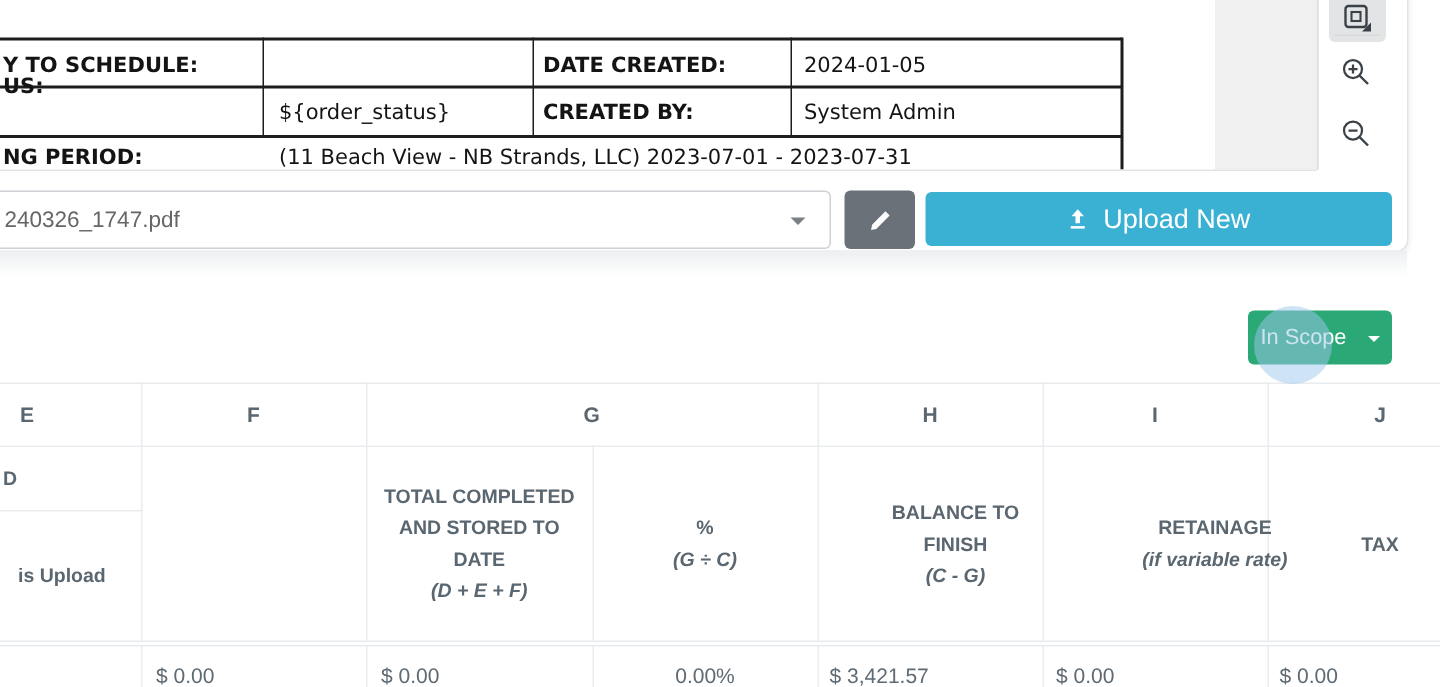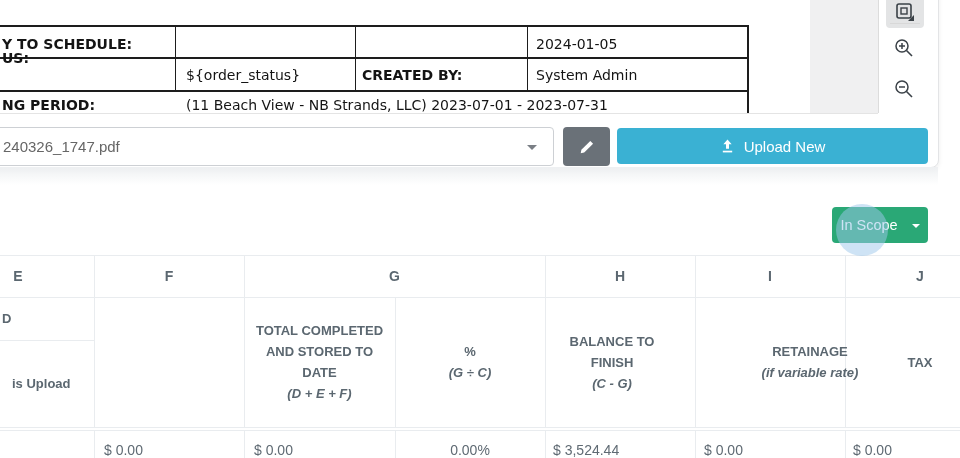--- a/index.html
+++ b/index.html
@@ -27,21 +27,21 @@
   .file-select{position:absolute;left:-150px;top:127px;width:704px;height:39px;background:#fff;
                border:1px solid #cdd0d4;border-radius:4px;box-sizing:border-box;
                font-size:15px;color:#666;line-height:37px;padding-left:152px;cursor:pointer;}
   .caret-gray{position:absolute;right:16px;top:17px;width:0;height:0;
               border-left:5px solid transparent;border-right:5px solid transparent;
               border-top:5px solid #7a7f85;}
   .edit-btn{position:absolute;left:563px;top:127px;width:47px;height:39px;background:#6a7178;
             border-radius:4px;display:flex;align-items:center;justify-content:center;cursor:pointer;}
   .upload-btn{position:absolute;left:617px;top:128px;width:311px;height:36px;background:#3ab1d3;
               border-radius:4px;display:flex;align-items:center;justify-content:center;gap:9px;
-              color:#fff;font-size:15px;cursor:pointer;}
+              color:#fff;font-size:18px;cursor:pointer;}
   
   .scope-btn{position:absolute;left:832px;top:207px;width:96px;height:36px;background:#2aa876;
              border-radius:4px;display:flex;align-items:center;justify-content:center;gap:14px;
              color:#fff;font-size:14.5px;cursor:pointer;z-index:4;}
   .caret-white{width:0;height:0;border-left:4px solid transparent;border-right:4px solid transparent;
                border-top:4px solid #fff;margin-top:2px;}
   .click-circle{position:absolute;left:836px;top:204px;width:52px;height:52px;border-radius:50%;
                 background:rgba(158,199,235,.5);z-index:6;pointer-events:none;}
   
   .gl{position:absolute;background:#e9ecef;}
@@ -66,20 +66,21 @@
   <div class="abs" style="left:0;top:0;width:810px;height:113px;">
     <div class="dline" style="left:0;top:25px;width:748px;height:2px;"></div>
     <div class="dline" style="left:0;top:57px;width:748px;height:2px;"></div>
     <div class="dline" style="left:0;top:90px;width:748px;height:2px;"></div>
     <div class="dline" style="left:175px;top:25px;width:1px;height:65px;"></div>
     <div class="dline" style="left:355px;top:25px;width:1px;height:65px;"></div>
     <div class="dline" style="left:527px;top:25px;width:1px;height:65px;"></div>
     <div class="dline" style="left:747px;top:25px;width:2px;height:88px;"></div>
 
     <span class="doc-text doc-label" style="left:2px;top:36px;">Y TO SCHEDULE:</span>
+    <span class="doc-text doc-label" style="left:362px;top:36px;">DATE CREATED:</span>
     <span class="doc-text" style="left:536px;top:36px;">2024-01-05</span>
 
     <span class="doc-text doc-label" style="left:2px;top:50px;">US:</span>
     <span class="doc-text" style="left:186px;top:67px;">${order_status}</span>
     <span class="doc-text doc-label" style="left:362px;top:67px;">CREATED BY:</span>
     <span class="doc-text" style="left:536px;top:67px;">System Admin</span>
 
     <span class="doc-text doc-label" style="left:2px;top:97px;">NG PERIOD:</span>
     <span class="doc-text" style="left:186px;top:97px;">(11 Beach View - NB Strands, LLC) 2023-07-01 - 2023-07-31</span>
   </div>
@@ -175,33 +176,33 @@
   <div class="hcell" style="left:244px;width:151px;">
     <span>TOTAL COMPLETED</span>
     <span>AND STORED TO</span>
     <span>DATE</span>
     <span class="formula">(D + E + F)</span>
   </div>
   <div class="hcell" style="left:395px;width:150px;">
     <span>%</span>
     <span class="formula">(G ÷ C)</span>
   </div>
-  <div class="hcell" style="left:537px;width:150px;">
+  <div class="hcell" style="left:562px;width:150px;">
     <span>BALANCE TO</span>
     <span>FINISH</span>
     <span class="formula">(C - G)</span>
   </div>
   <div class="hcell" style="left:735px;width:150px;">
     <span>RETAINAGE</span>
     <span class="formula">(if variable rate)</span>
   </div>
   <div class="hcell" style="left:845px;width:150px;">
     <span>TAX</span>
   </div>
 
   <span class="val" style="left:104px;">$ 0.00</span>
   <span class="val" style="left:254px;">$ 0.00</span>
   <span class="val" style="left:395px;width:150px;text-align:center;">0.00%</span>
-  <span class="val" style="left:553px;">$ 3,524.44</span>
+  <span class="val" style="left:553px;">$ 3,421.57</span>
   <span class="val" style="left:704px;">$ 0.00</span>
   <span class="val" style="left:853px;">$ 0.00</span>
 
 </div>
 
 </body></html>

